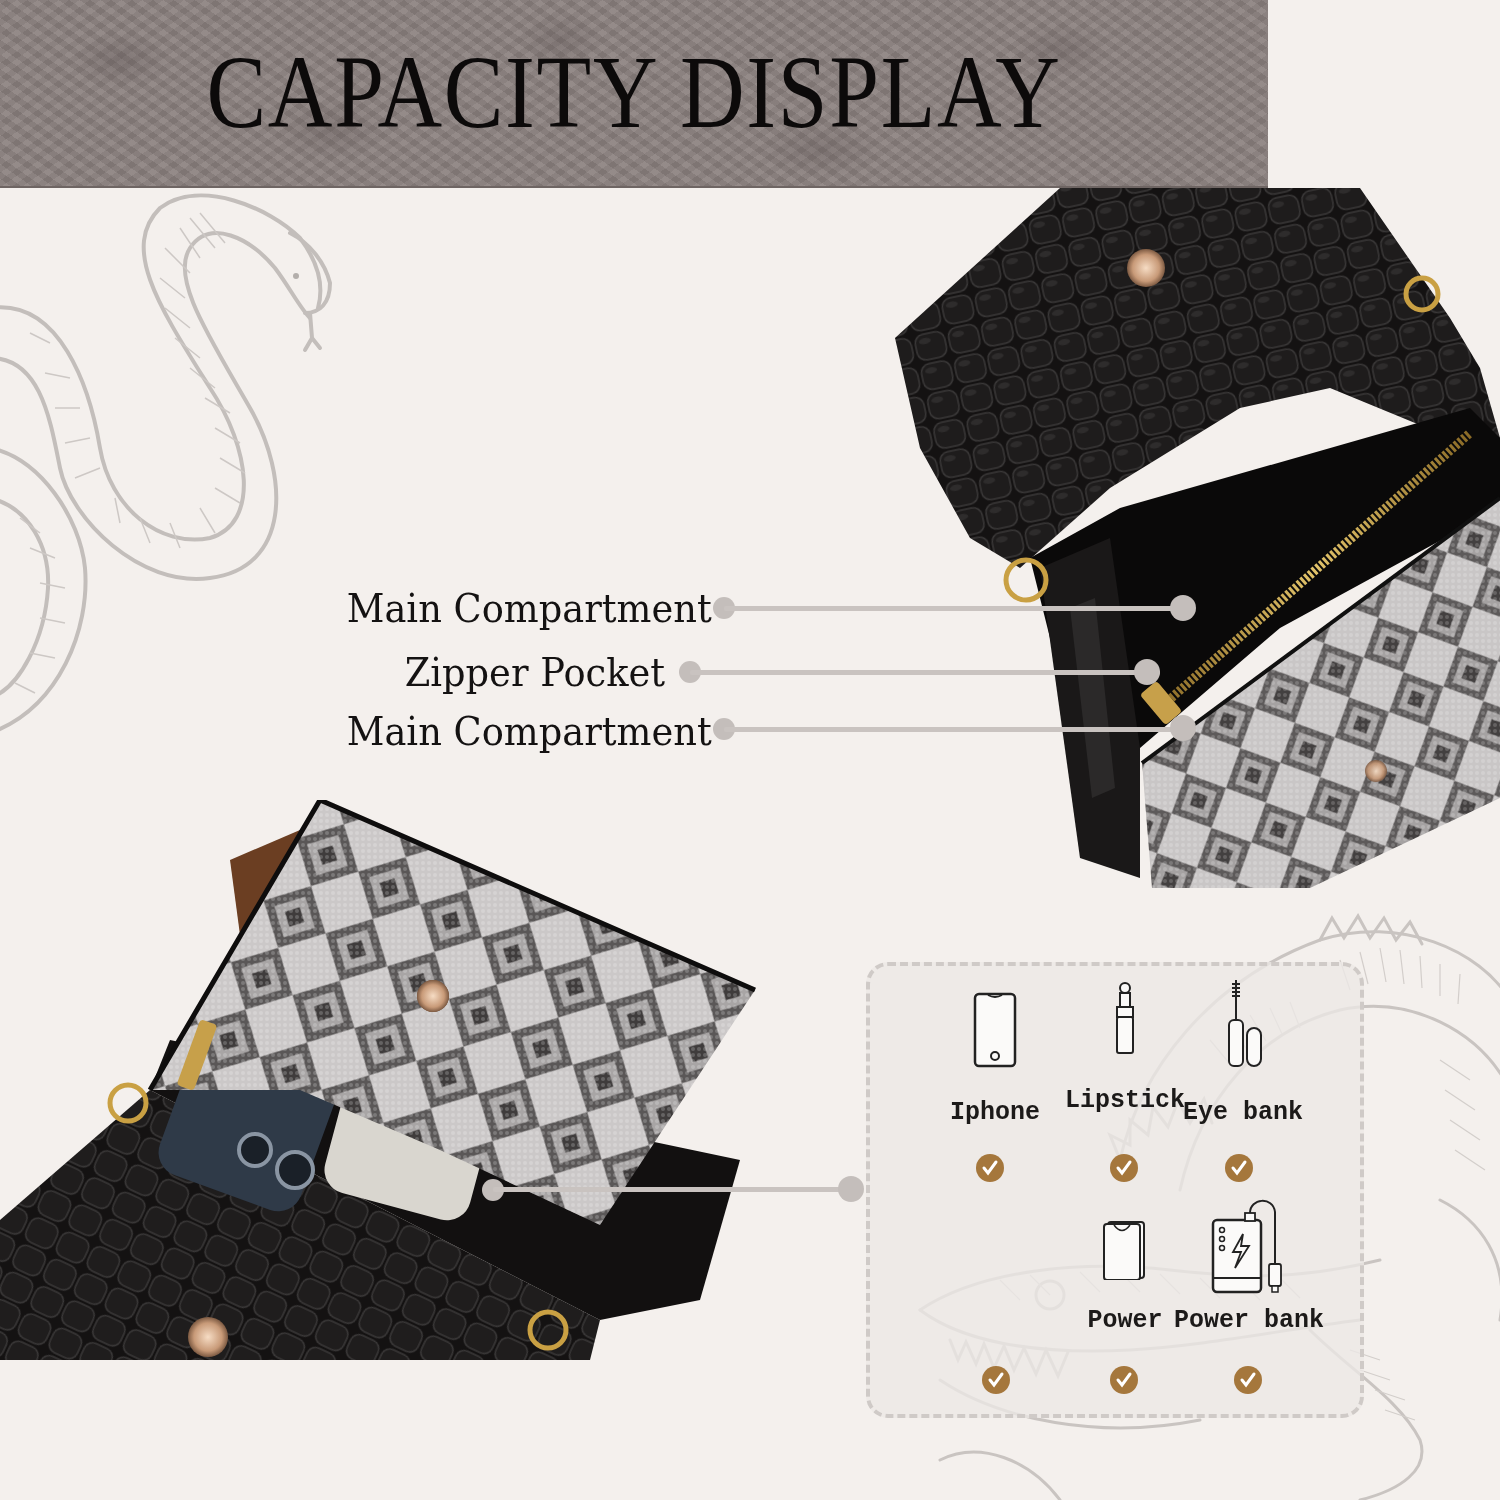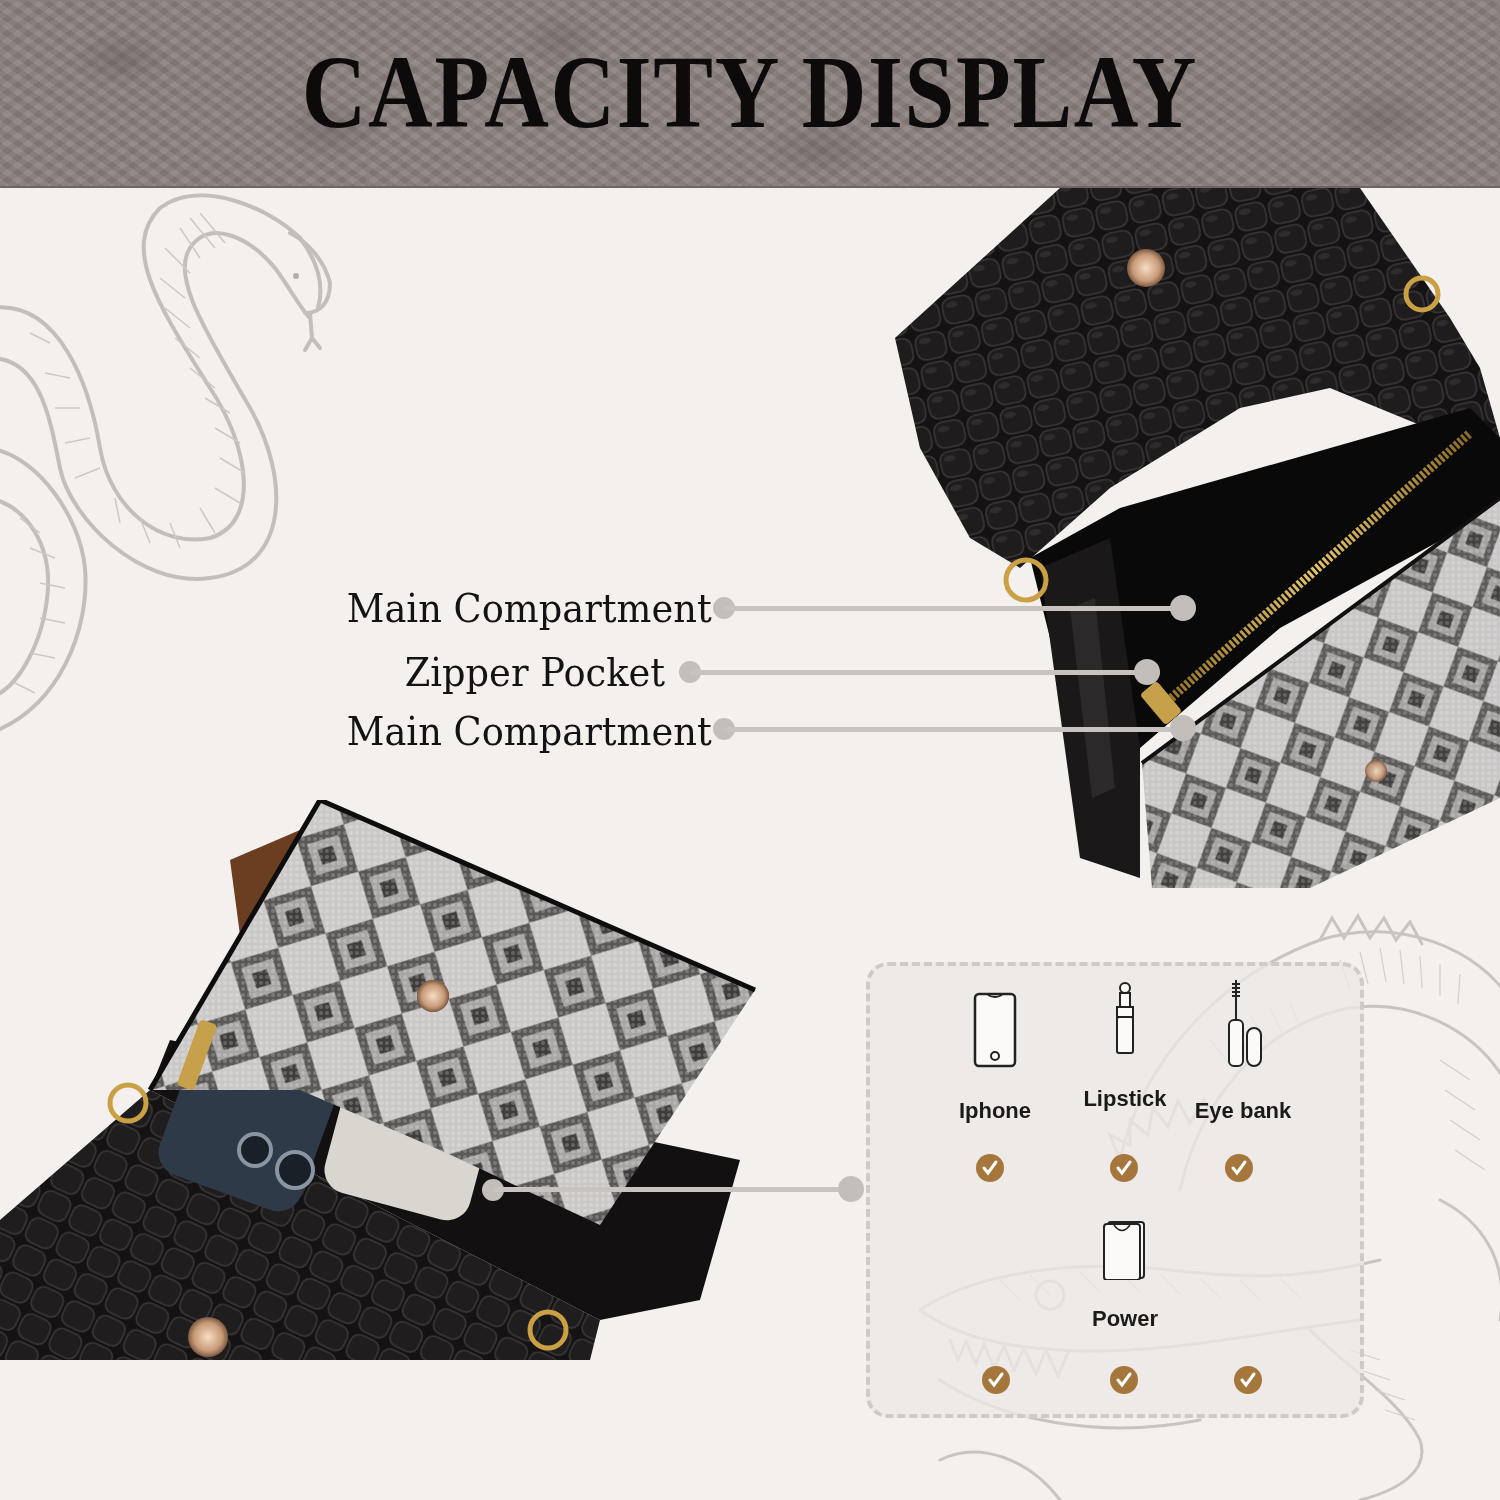--- a/index.html
+++ b/index.html
@@ -5,33 +5,32 @@
     * { box-sizing: border-box; margin: 0; padding: 0; }
     html, body { width: 1500px; height: 1500px; overflow: hidden; }
     body {
       position: relative;
       background: #f4f0ed;
       font-family: "Liberation Serif", serif;
     }
 
     
     .header {
-      position: absolute; left: 0; top: 0; width: 1500px; height: 188px;
+      position: absolute; left: 0; top: 0; width: 1268px; height: 188px;
       background:
         radial-gradient(ellipse 70px 40px at 120px 60px, rgba(90,80,80,.35), transparent 70%),
         radial-gradient(ellipse 80px 45px at 330px 130px, rgba(90,80,80,.30), transparent 70%),
         radial-gradient(ellipse 60px 40px at 560px 40px, rgba(90,80,80,.30), transparent 70%),
         radial-gradient(ellipse 90px 40px at 820px 150px, rgba(90,80,80,.30), transparent 70%),
         radial-gradient(ellipse 70px 40px at 1060px 50px, rgba(90,80,80,.30), transparent 70%),
         radial-gradient(ellipse 90px 50px at 1380px 120px, rgba(90,80,80,.30), transparent 70%),
         repeating-linear-gradient(35deg, rgba(255,255,255,.05) 0 6px, rgba(0,0,0,.05) 6px 12px),
         repeating-linear-gradient(-35deg, rgba(255,255,255,.04) 0 6px, rgba(0,0,0,.04) 6px 12px),
         #8a807e;
       border-bottom: 2px solid #6e6563;
-      font-weight: bold;
     }
     .header-title {
       position: absolute; left: 0; right: 0; top: 40px;
       text-align: center;
       font-family: "Liberation Serif", serif;
       font-size: 104px;
       letter-spacing: 2px;
       color: #0c0a0a;
       transform: scaleX(0.86);
       line-height: 1;
@@ -68,23 +67,23 @@
       border: 4px dashed #cfcac7;
       border-radius: 22px;
       background: rgba(236,232,229,0.78);
     }
     .cap-item {
       position: absolute; width: 150px; text-align: center;
     }
     .cap-icon { display: block; margin: 0 auto; }
     .cap-label {
       display: block;
-      font-family: Liberation Sans, sans-serif;
+      font-family: Liberation Mono, monospace;
       font-weight: bold;
-      font-size: 22px;
+      font-size: 25px;
       color: #1c1a19;
       white-space: nowrap;
     }
     .check {
       position: absolute; width: 28px; height: 28px; border-radius: 50%;
       background: #a5773c;
       display: flex; align-items: center; justify-content: center;
     }
   </style>
 </head>
@@ -320,20 +319,35 @@
 
   <div class="cap-item" style="left:180px;top:250px">
     <svg class="cap-icon" width="50" height="64" viewBox="0 0 50 64">
       <rect x="8" y="6" width="36" height="56" rx="3" fill="#fbfaf9" stroke="#222" stroke-width="2"></rect>
       <rect x="4" y="8" width="36" height="56" rx="3" fill="#fbfaf9" stroke="#222" stroke-width="2"></rect>
       <path d="M14 9 Q 22 20 30 9" fill="none" stroke="#222" stroke-width="1.5"></path>
     </svg>
     <span class="cap-label" style="margin-top:26px">Power</span>
   </div>
 
+  <div class="cap-item" style="left:304px;top:228px">
+    <svg class="cap-icon" width="80" height="104" viewBox="0 0 80 104">
+      <rect x="4" y="26" width="48" height="72" rx="4" fill="#fbfaf9" stroke="#222" stroke-width="2.5"></rect>
+      <line x1="4" y1="84" x2="52" y2="84" stroke="#222" stroke-width="2"></line>
+      <circle cx="13" cy="36" r="2.5" fill="none" stroke="#222" stroke-width="1.5"></circle>
+      <circle cx="13" cy="45" r="2.5" fill="none" stroke="#222" stroke-width="1.5"></circle>
+      <circle cx="13" cy="54" r="2.5" fill="none" stroke="#222" stroke-width="1.5"></circle>
+      <path d="M34 40 L 24 58 L 32 58 L 26 74 L 40 52 L 32 52 Z" fill="none" stroke="#222" stroke-width="1.8"></path>
+      <rect x="36" y="19" width="10" height="8" fill="#fbfaf9" stroke="#222" stroke-width="1.8"></rect>
+      <path d="M41 19 C 41 4, 64 2, 66 18 L 66 70" fill="none" stroke="#222" stroke-width="2"></path>
+      <rect x="60" y="70" width="12" height="22" rx="2" fill="#fbfaf9" stroke="#222" stroke-width="1.8"></rect>
+      <rect x="63" y="92" width="6" height="6" fill="#fbfaf9" stroke="#222" stroke-width="1.5"></rect>
+    </svg>
+    <span class="cap-label" style="margin-top:8px">Power bank</span>
+  </div>
 
   <div class="check" style="left:112px;top:400px">
     <svg width="18" height="18" viewBox="0 0 18 18">
         <path d="M3 9 L7 14 L15 3" fill="none" stroke="#fff" stroke-width="3" stroke-linecap="round"></path>
       </svg>
   </div>
   <div class="check" style="left:240px;top:400px">
     <svg width="18" height="18" viewBox="0 0 18 18">
         <path d="M3 9 L7 14 L15 3" fill="none" stroke="#fff" stroke-width="3" stroke-linecap="round"></path>
       </svg>

